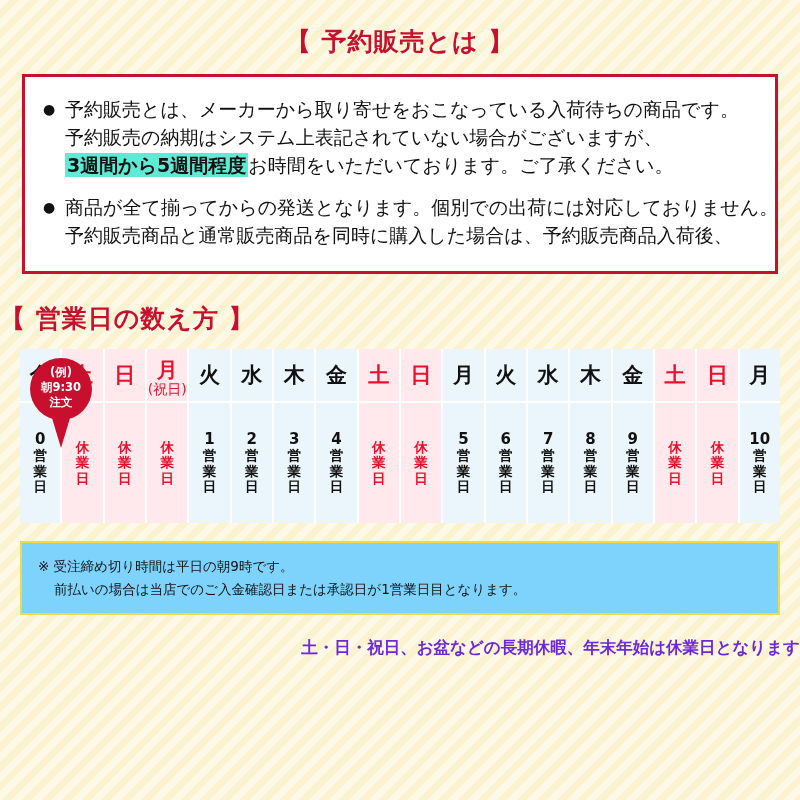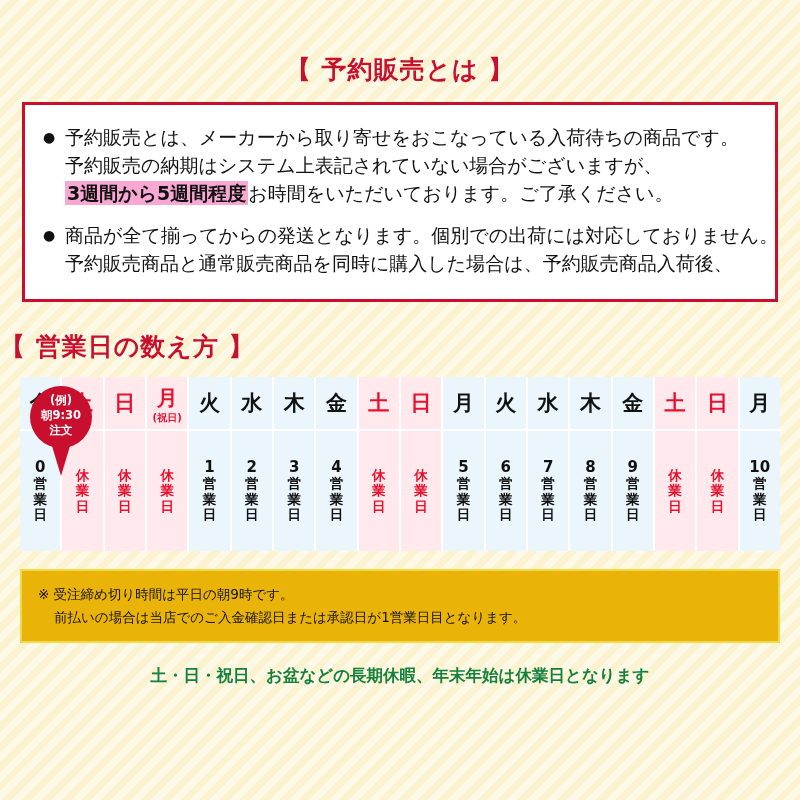--- a/index.html
+++ b/index.html
@@ -26,21 +26,20 @@
 
   
   .sec1-title {
     text-align: center;
     color: #c8102e;
     font-size: 25px;
     font-weight: bold;
     letter-spacing: 1px;
     padding-top: 29px;
     line-height: 1;
-    margin-top: 28px;
   }
   .box1 {
     margin: 20px 22px 0 22px;
     border: 3px solid #c8102e;
     background: #ffffff;
     padding: 18px 16px 16px 16px;
     box-sizing: border-box;
     height: 200px;
   }
   .bullet-block {
@@ -61,21 +60,21 @@
   .bullet-lines {
     flex: 1 1 auto;
   }
   .bline {
     font-size: 19px;
     line-height: 28px;
     color: #111;
     white-space: nowrap;
   }
   .hl {
-    background: #f9a8d4;
+    background: #5eead4;
     padding: 1px 2px;
     font-weight: bold;
   }
 
   
   .sec2-title {
     text-align: left;
     color: #c8102e;
     font-size: 25px;
     font-weight: bold;
@@ -130,22 +129,22 @@
     justify-content: center;
     flex-direction: column;
     color: #111;
     font-size: 21px;
     font-weight: bold;
     border-bottom: 2px solid #ffffff;
     box-sizing: border-box;
   }
   .day-cell.red { background: #ffe9ec; color: #e8112d; }
   .day-cell .sub {
-    font-size: 10px;
-    font-weight: bold;
+    font-size: 14px;
+    font-weight: normal;
     line-height: 9px;
     margin-top: 1px;
   }
   .count-cell {
     height: 120px;
     background: #eaf6fb;
     color: #111;
     display: flex;
     align-items: center;
     justify-content: center;
@@ -162,35 +161,35 @@
   .vtext span { display: block; }
   .vtext .num {
     font-size: 15px;
     line-height: 17px;
   }
 
   
   .note-box {
     margin: 18px 20px 0 20px;
     border: 2px solid #f0d94a;
-    background: #eab308;
+    background: #7dd3fc;
     padding: 12px 14px 12px 16px;
     box-sizing: border-box;
   }
   .note-line {
     font-size: 13.5px;
     line-height: 23px;
     color: #111;
     white-space: nowrap;
   }
   .note-line.indent { padding-left: 16px; }
 
   .footer-note {
-    text-align: center;
-    color: #15803d;
+    text-align: right;
+    color: #6d28d9;
     font-weight: bold;
     font-size: 16.5px;
     margin-top: 22px;
   }
 </style>
 </head>
 <body>
 
 <div class="page">
 

